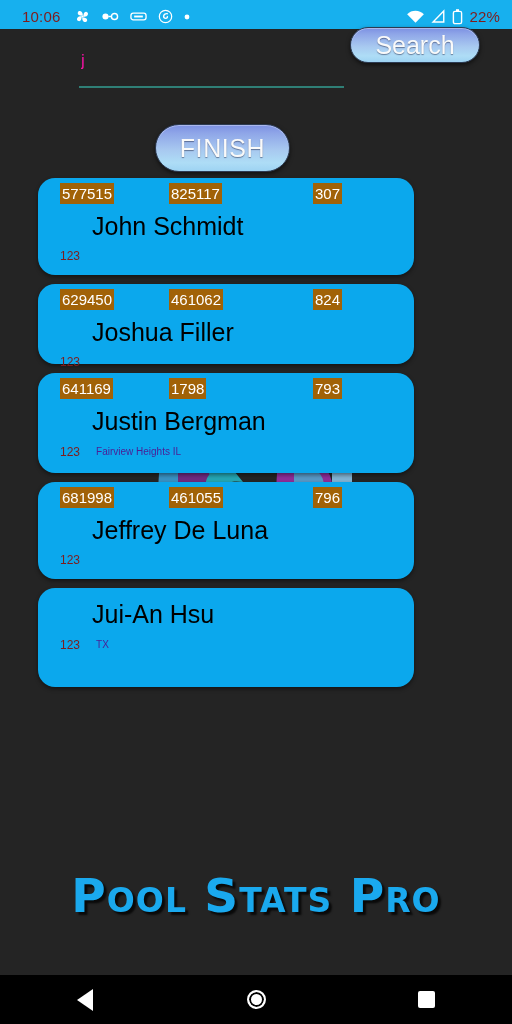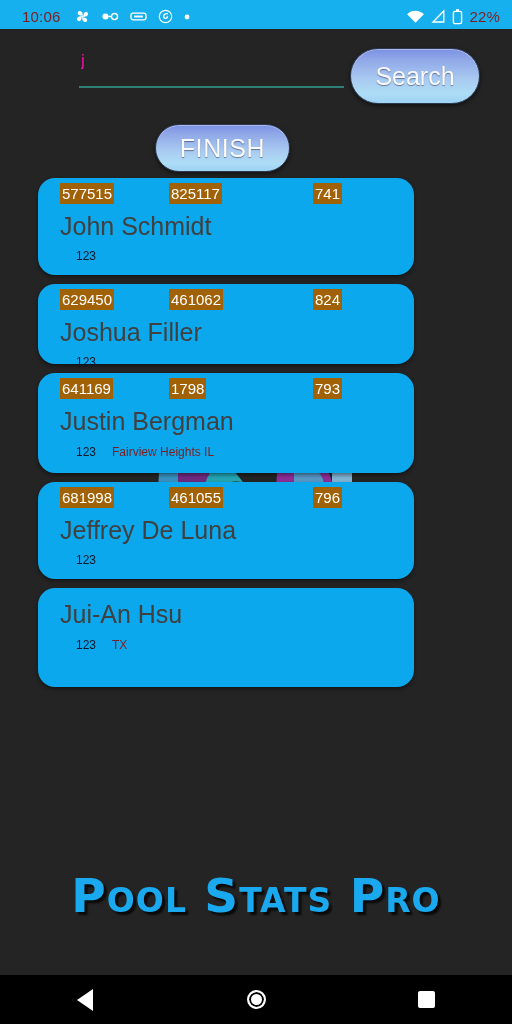--- a/index.html
+++ b/index.html
@@ -77,22 +77,22 @@
     border:1px solid #2c3a52;
     border-radius:999px;
     background:linear-gradient(180deg,#7C90E2 0%, #8FA6E8 18%, #A8C9F0 55%, #AEDDF6 82%, #9ED3F2 100%);
     box-shadow:0 2px 4px rgba(0,0,0,.55), inset 0 1px 0 rgba(255,255,255,.35);
     color:#FAFAFA;
     display:flex; align-items:center; justify-content:center;
     text-shadow:0 1px 1px rgba(40,50,80,.55);
     cursor:pointer;
   }
   .search-btn {
-    left:350px; top:48px;
-    width:130px; height:56px;
+    left:350px; top:27px;
+    width:130px; height:36px;
     font-size:25px;
   }
   .finish-btn {
     left:155px; top:124px;
     width:135px; height:48px;
     font-size:25px;
     letter-spacing:.6px;
   }
 
   
@@ -122,42 +122,42 @@
     color:#FFFFFF;
     font-size:15px;
     line-height:21px;
     padding:0 2px;
     white-space:nowrap;
   }
   .hl-a { left:8px; }
   .hl-b { left:117px; }
   .hl-c { left:261px; }
   .card-name {
-    color:#404040;
+    color:#000000;
     font-size:25px;
     line-height:34px;
     padding:4px 0 0 8px;
     white-space:nowrap;
+    margin-left:32px;
   }
   .card-foot {
     display:flex;
     align-items:flex-end;
     gap:16px;
     padding:6px 0 0 8px;
     min-height:20px;
   }
   .card-foot-num {
-    color:#0f172a;
+    color:#7f1d1d;
     font-size:12px;
     line-height:15px;
-    margin-left:16px;
   }
   .card-foot-loc {
-    color:#7f1d1d;
-    font-size:12px;
+    color:#4c1d95;
+    font-size:10px;
     line-height:16px;
     white-space:nowrap;
   }
 
   
   .card.h1 { height:97px; }
   .card.h2 { height:80px; }
   .card.h3 { height:100px; }
   .card.h4 { height:97px; }
   .card.h5 { height:99px; }
@@ -282,21 +282,21 @@
   <div class="pill-btn search-btn">Search</div>
 
   <div class="pill-btn finish-btn">FINISH</div>
 
   <div class="card-list">
 
     <div class="card h1">
       <div class="card-topnums">
         <span class="hl hl-a">577515</span>
         <span class="hl hl-b">825117</span>
-        <span class="hl hl-c">741</span>
+        <span class="hl hl-c">307</span>
       </div>
       <div class="card-name">John Schmidt</div>
       <div class="card-foot">
         <span class="card-foot-num">123</span>
         <span class="card-foot-loc"></span>
       </div>
     </div>
 
     <div class="card h2">
       <div class="card-topnums">

